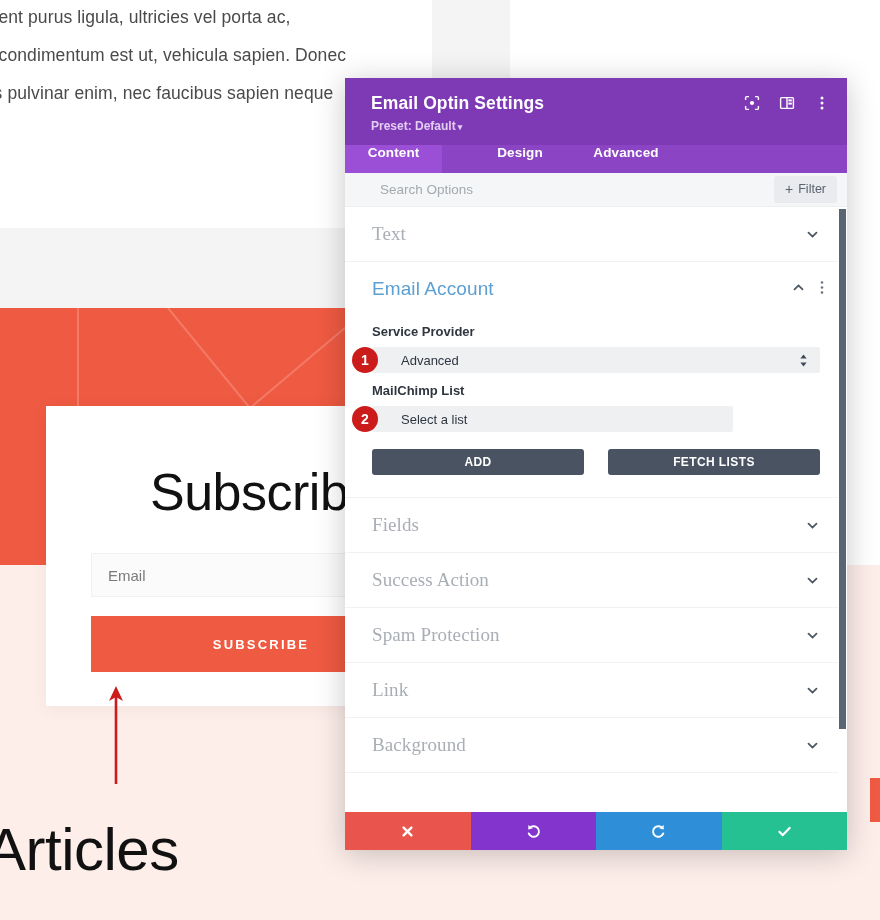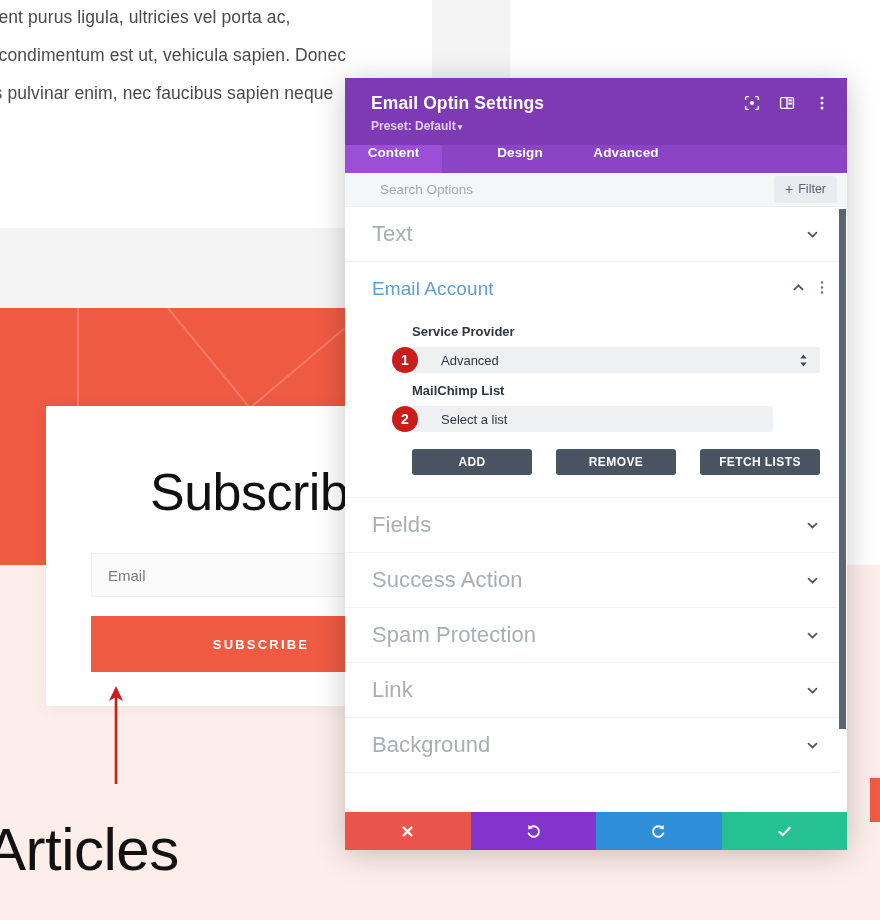--- a/index.html
+++ b/index.html
@@ -247,44 +247,45 @@
   .accordion-row {
     display: flex;
     align-items: center;
     justify-content: space-between;
     padding: 0 27px;
     height: 55px;
     border-bottom: 1px solid #f1f2f3;
     background: #ffffff;
   }
   .accordion-label {
-    font-size: 22px;
+    font-size: 19px;
     color: #a9aeb5;
     font-weight: 400;
     letter-spacing: .1px;
+    font-family: Liberation Serif, serif;
   }
   .chev { color: #4c5662; display: flex; }
 
   
   .section-open { border-bottom: 1px solid #f1f2f3; background: #ffffff; }
   .section-open-head {
     display: flex;
     align-items: center;
     justify-content: space-between;
     padding: 16px 23px 10px 27px;
   }
   .section-open-title {
     font-size: 19px;
     color: #5ca0d3;
     font-weight: 400;
     letter-spacing: .1px;
   }
   .section-open-head-icons { display: flex; align-items: center; gap: 14px; color: #4c5662; }
 
-  .section-open-body { padding: 4px 27px 22px; margin-left: 40px; }
+  .section-open-body { padding: 4px 27px 22px; }
 
   .field-label {
     font-size: 13px;
     color: #2f3640;
     font-weight: 700;
     margin: 10px 0 8px;
   }
   .select-box {
     position: relative;
     height: 26px;
@@ -513,21 +514,20 @@
         </div>
 
         <div class="field-label">MailChimp List</div>
         <div class="select-box narrow">
           <span class="badge">2</span>
           <span>Select a list</span>
         </div>
 
         <div class="btn-row">
           <div class="slate-btn">ADD</div>
-          <div class="slate-btn">REMOVE</div>
           <div class="slate-btn">FETCH LISTS</div>
         </div>
       </div>
     </div>
 
     <div class="accordion-row">
       <span class="accordion-label">Fields</span>
       <span class="chev">
         <svg width="15" height="15" viewBox="0 0 15 15" fill="none" stroke="#4c5662" stroke-width="1.8" stroke-linecap="round">
             <path d="M3.5 5.6 L7.5 9.6 L11.5 5.6"></path>

